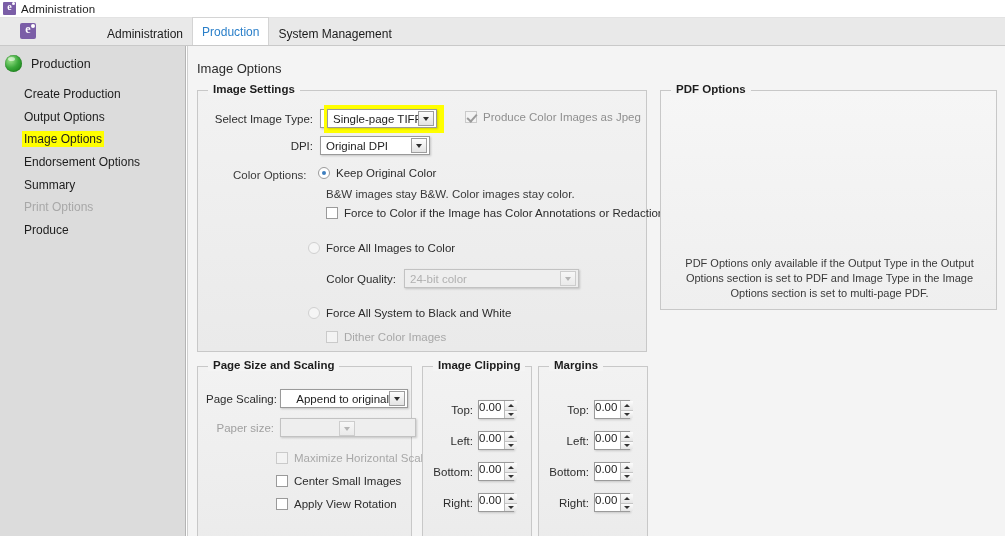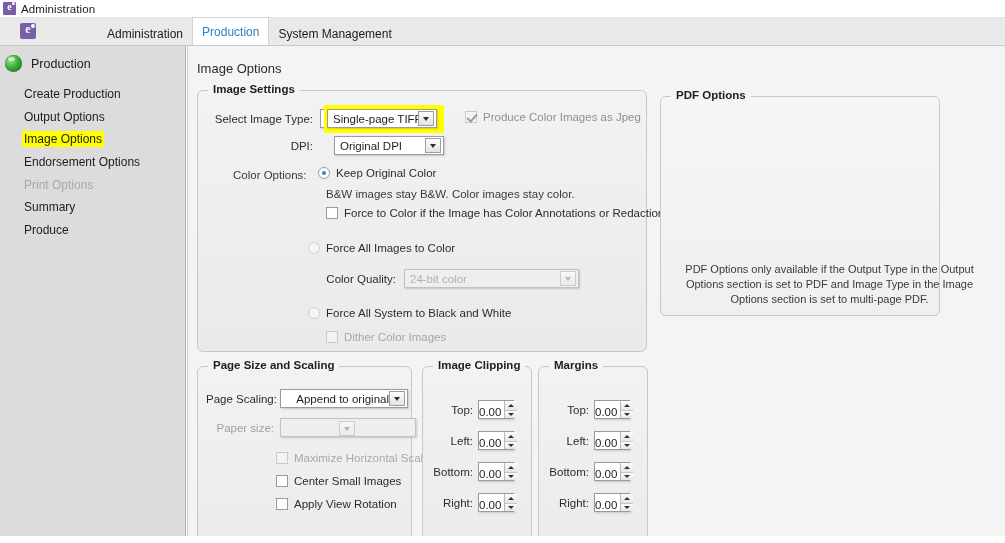--- a/index.html
+++ b/index.html
@@ -192,36 +192,36 @@
     position: absolute;
     left: 9px; top: 15px;
     font-size: 13px;
     color: #2b2b2b;
   }
 
   
   .group {
     position: absolute;
     border: 1px solid #c8c8c8;
-    border-radius: 6px;
+    border-radius: 0;
     background: linear-gradient(to bottom, #f2f2f2 0%, #eaeaea 100%);
   }
   .group > .group-title {
     position: absolute;
     top: -8px; left: 10px;
     background: #f4f4f4;
     padding: 0 5px;
     font-size: 11.5px;
     font-weight: bold;
     color: #1d1d1d;
     white-space: nowrap;
   }
 
   #group-image-settings { left: 9px; top: 44px; width: 450px; height: 262px; }
-  #group-pdf-options   { left: 472px; top: 50px; width: 280px; height: 220px; background: linear-gradient(to bottom,#f6f6f6 0%, #efefef 100%); }
+  #group-pdf-options   { left: 472px; top: 44px; width: 337px; height: 220px; background: linear-gradient(to bottom,#f6f6f6 0%, #efefef 100%); }
   #group-page-size     { left: 9px;  top: 320px; width: 215px; height: 215px; }
   #group-clipping      { left: 234px; top: 320px; width: 110px; height: 215px; }
   #group-margins       { left: 350px; top: 320px; width: 110px; height: 215px; }
 
   
   .fieldrow {
     position: absolute;
     display: flex;
     align-items: center;
   }
@@ -351,21 +351,21 @@
     white-space: nowrap;
   }
 
   
   .spin {
     height: 19px;
     width: 36px;
     border: 1px solid #9a9a9a;
     background: #ffffff;
     display: flex;
-    align-items: flex-end;
+    align-items: flex-start;
     box-shadow: 1px 1px 2px rgba(0,0,0,0.16);
   }
   .spin .sval {
     flex: 1 1 auto;
     text-align: right;
     padding-right: 3px;
     font-size: 11.5px;
     color: #1d1d1d;
   }
   .spin .sbtns {
@@ -455,25 +455,25 @@
       </div>
       <div class="sidebar-item">
         <span class="label">Output Options</span>
       </div>
       <div class="sidebar-item highlight">
         <span class="label">Image Options</span>
       </div>
       <div class="sidebar-item">
         <span class="label">Endorsement Options</span>
       </div>
+      <div class="sidebar-item">
+        <span class="label">Summary</span>
+      </div>
       <div class="sidebar-item disabled">
         <span class="label">Print Options</span>
-      </div>
-      <div class="sidebar-item">
-        <span class="label">Summary</span>
       </div>
       <div class="sidebar-item">
         <span class="label">Produce</span>
       </div>
     </div>
   </div>
 
   <div class="content">
 
     <div class="page-title">Image Options</div>
@@ -495,21 +495,21 @@
           <span class="cval">Single-page TIFF</span>
           <span class="carrow"></span>
         </div>
       </div>
 
       <div class="fieldrow" style="left:267px; top:20px;">
         <span class="cb dim checked"></span>
         <span class="cb-label semi">Produce Color Images as Jpeg</span>
       </div>
 
-      <div class="fieldrow" style="left:11px; top:45px; width:235px;justify-content:space-between;">
+      <div class="fieldrow" style="left:11px; top:45px; width:235px;">
         <span class="flabel" style="width:104px;">DPI:</span>
         <div class="combo" style="width:110px; margin-left:7px;">
           <span class="cval">Original DPI</span>
           <span class="carrow"></span>
         </div>
       </div>
 
       <div class="helper-text" style="left:35px; top:78px;">Color Options:</div>
 
       <div class="fieldrow" style="left:110px; top:76px;margin-left:10px;">

